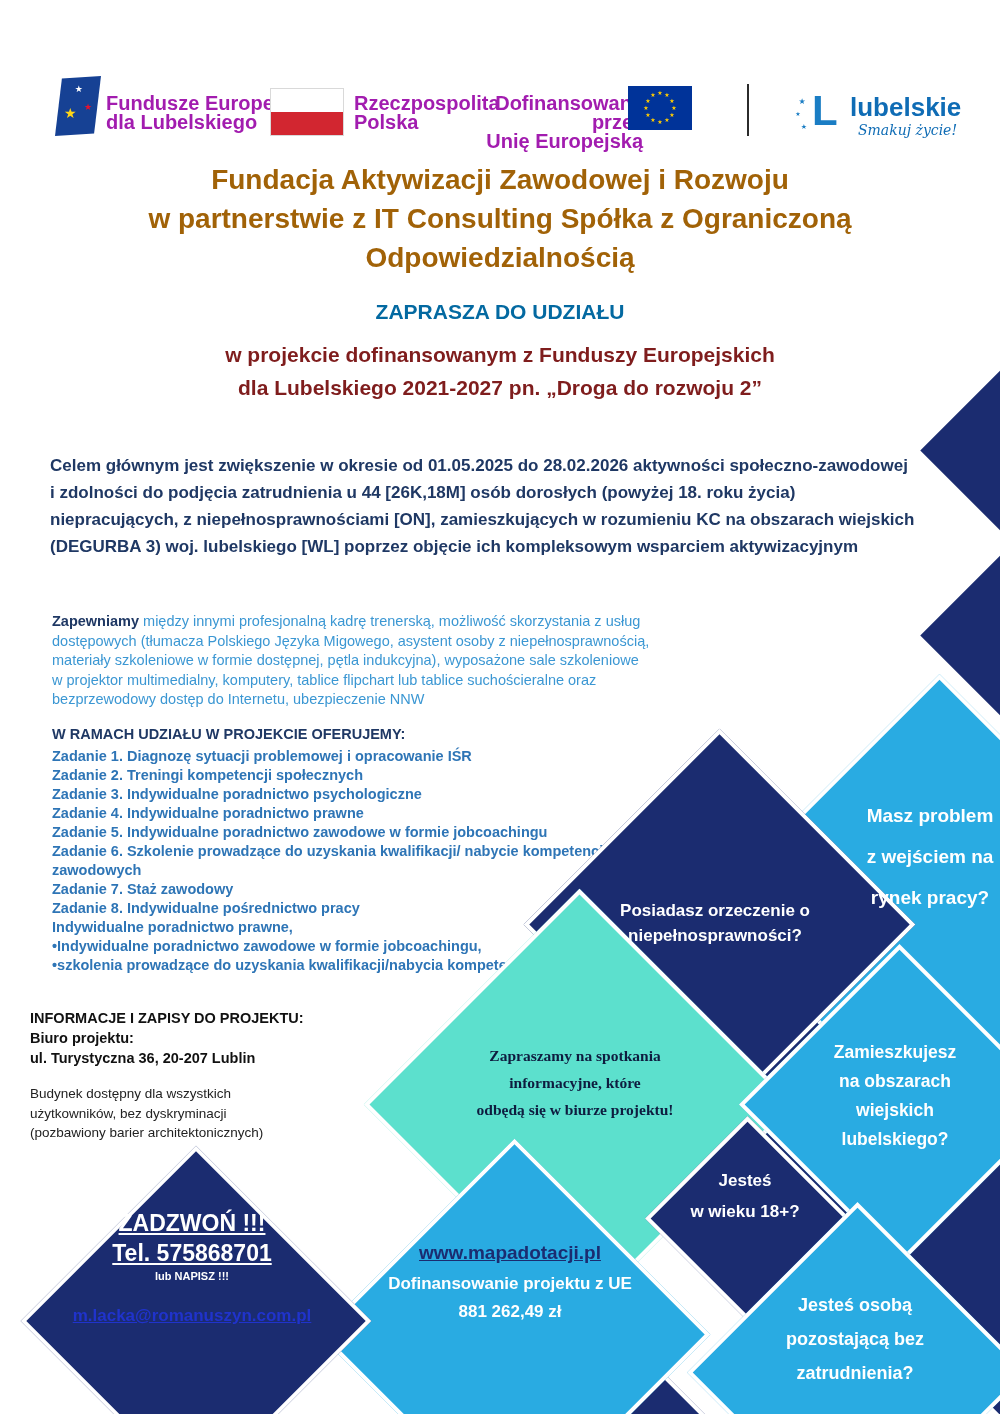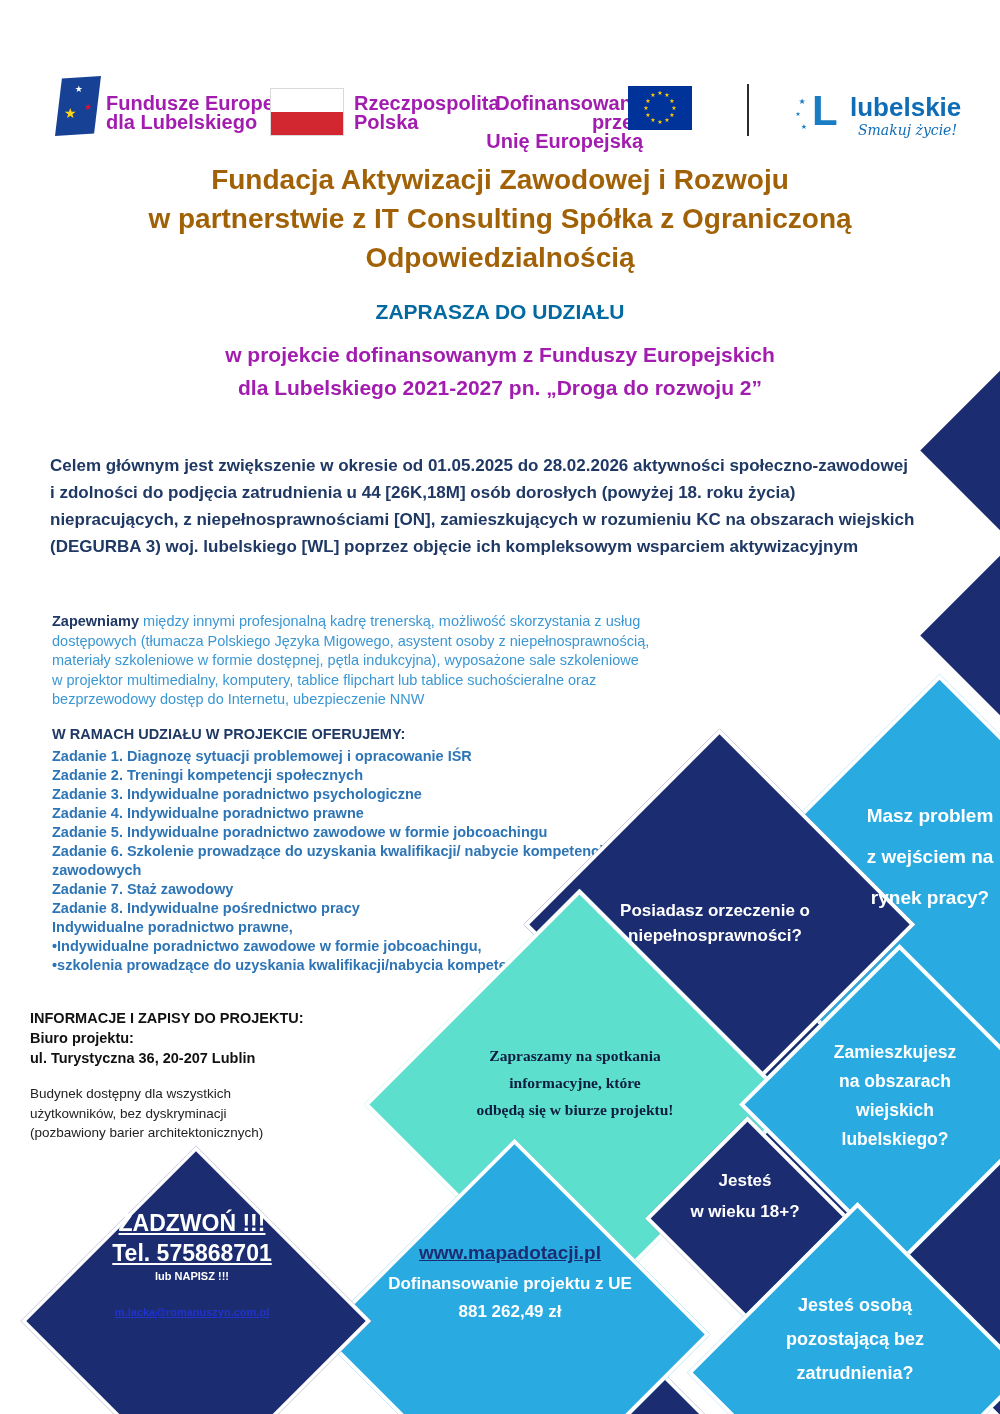--- a/index.html
+++ b/index.html
@@ -19,21 +19,21 @@
   .v-divider{left:747px;top:84px;width:2px;height:52px;background:#2b2b2b;}
   .lub-mark{font-size:42px;font-weight:bold;color:#1a7dc4;line-height:1;}
   .lub-star{position:absolute;color:#1a7dc4;transform:translate(-50%,-50%);line-height:1;}
   .lub-name{font-size:26px;font-weight:bold;color:#0f6cb5;line-height:1;}
   .lub-tagline{font-family:"DejaVu Serif", serif;font-style:italic;font-size:14px;color:#0f6cb5;}
   
   .title{left:50px;top:160px;width:900px;text-align:center;color:#a16207;
          font-size:28px;font-weight:bold;line-height:39px;}
   .invite1{left:50px;top:300px;width:900px;text-align:center;color:#0369a1;
            font-size:21px;font-weight:bold;}
-  .invite2{left:50px;top:338px;width:900px;text-align:center;color:#a21caf;
+  .invite2{left:50px;top:338px;width:900px;text-align:center;color:#7f1d1d;
            font-size:21px;font-weight:bold;line-height:33px;}
   .goal{left:50px;top:452px;width:865px;color:#1f3864;font-size:17px;font-weight:bold;line-height:27px;}
   .provide{left:52px;top:612px;width:600px;color:#3b97d3;font-size:14.5px;line-height:19.5px;}
   .provide .lead{color:#1f3864;font-weight:bold;}
   .offer-heading{left:52px;top:726px;width:600px;color:#1f3864;font-size:14.5px;font-weight:bold;}
   .offer-list{left:52px;top:747px;width:580px;}
   .offer-item{color:#2e75b6;font-size:14.5px;font-weight:bold;line-height:19px;}
   .info-block{left:30px;top:1008px;width:310px;color:#111111;font-size:14.5px;font-weight:bold;line-height:20px;}
   .access{left:30px;top:1084px;width:272px;color:#222222;font-size:13.5px;font-weight:normal;line-height:19.5px;}
   
@@ -182,21 +182,21 @@
   <div class="abs d-text" style="left:380px;top:1242px;width:260px;">
     <div class="link" style="font-size:19px;color:#1b2c70;">www.mapadotacji.pl</div>
     <div style="font-size:17px;margin-top:10px;">Dofinansowanie projektu z UE</div>
     <div style="font-size:17px;margin-top:8px;">881 262,49 zł</div>
   </div>
 
   <div class="abs d-text" style="left:60px;top:1208px;width:264px;">
     <div class="link" style="font-size:23px;line-height:30px;">ZADZWOŃ !!!</div>
     <div class="link" style="font-size:23px;line-height:30px;">Tel. 575868701</div>
     <div style="font-size:11px;line-height:16px;">lub NAPISZ !!!</div>
-    <div class="link" style="font-size:11px;margin-top:22px;color:#2033cc;text-decoration:underline;">m.lacka@romanuszyn.com.pl</div>
+    <div class="link" style="font-size:17px;margin-top:22px;color:#2033cc;text-decoration:underline;">m.lacka@romanuszyn.com.pl</div>
   </div>
 
   <div class="abs d-text" style="left:745px;top:1288px;width:220px;font-size:18px;line-height:34px;">
     <div>Jesteś osobą</div>
     <div>pozostającą bez</div>
     <div>zatrudnienia?</div>
   </div>
 
 </div>
 

